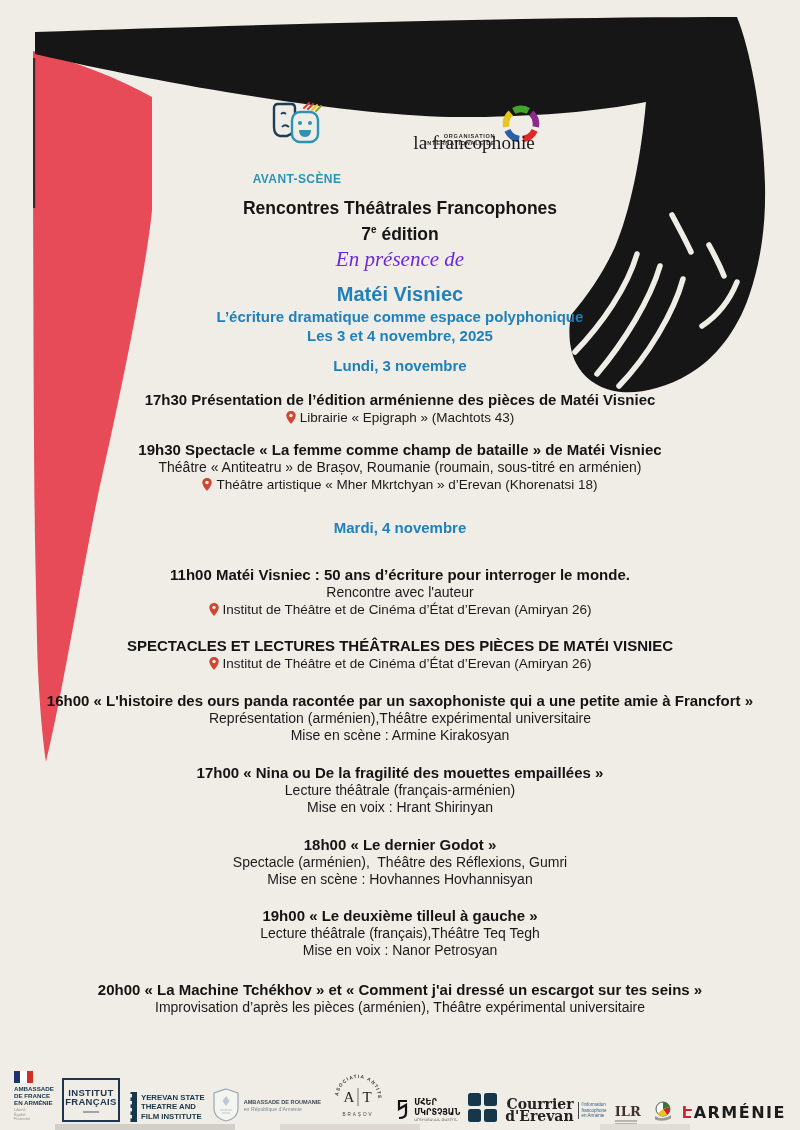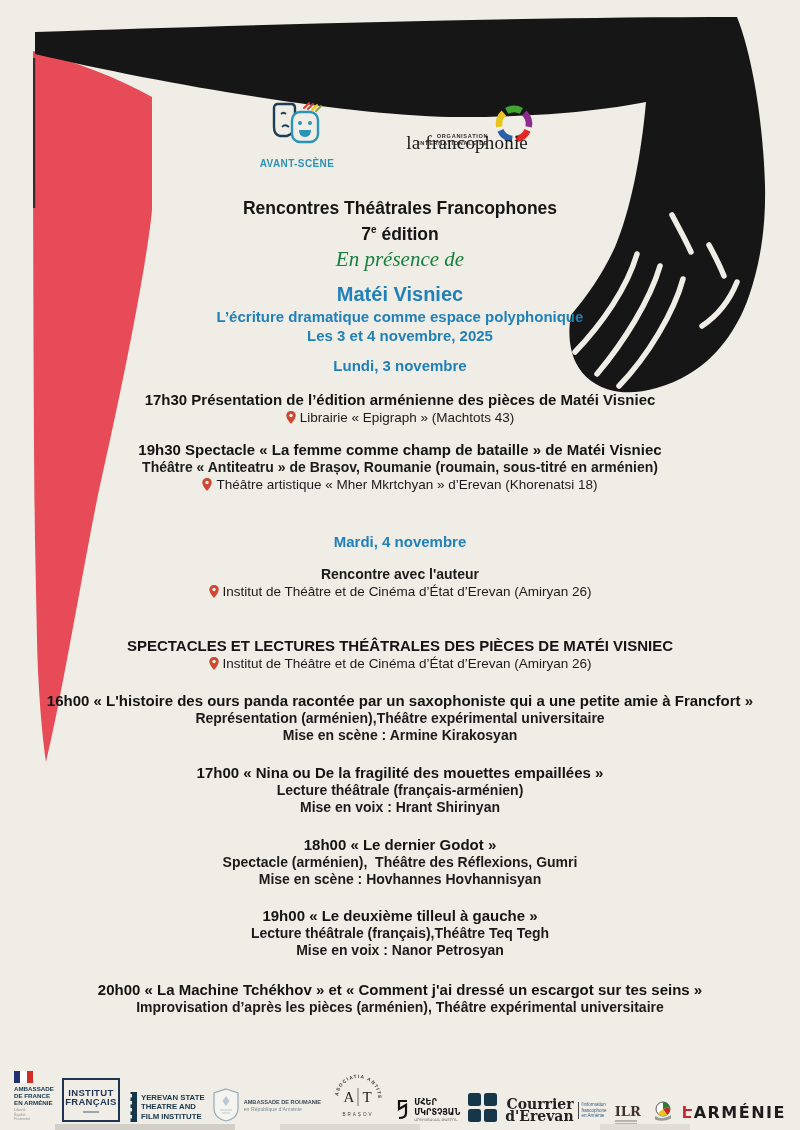--- a/index.html
+++ b/index.html
@@ -5,40 +5,40 @@
   html,body{margin:0;padding:0;background:#ddd;}
   *{box-sizing:border-box;}
   #page{position:relative;width:800px;height:1130px;background:#f0ede6;overflow:hidden;
         font-family:"Liberation Sans", sans-serif;color:#1b1b1b;margin:0 auto;}
   .art{position:absolute;top:0;left:0;z-index:0;}
   .abs{position:absolute;left:20px;right:20px;text-align:center;z-index:2;}
 
   
   .top-logos{top:100px;display:flex;justify-content:center;align-items:flex-start;gap:56px;}
   .masks-block{display:flex;flex-direction:column;align-items:center;}
-  .avant-label{color:#2b93b5;font-weight:bold;font-size:10px;letter-spacing:.4px;margin-top:6px;}
+  .avant-label{color:#2b93b5;font-weight:bold;font-size:12px;letter-spacing:.4px;margin-top:20px;}
   .franco-block{position:relative;width:150px;height:72px;text-align:left;}
   .franco-ring{position:absolute;right:6px;top:4px;}
   .franco-sup{position:absolute;left:6px;top:33px;font-size:5.6px;font-weight:bold;color:#2c2c2c;
               letter-spacing:.7px;line-height:6.5px;text-align:right;width:92px;}
   .franco-big{position:absolute;left:0;top:32px;width:150px;font-family:"Liberation Serif",serif;
               font-size:19px;color:#181818;letter-spacing:.2px;margin-left:16px;}
 
   
   .title-block{top:198px;font-weight:bold;font-size:17.5px;line-height:21px;color:#151515;}
   .title-block sup{font-size:10px;}
-  .presence{top:247px;font-family:"Liberation Serif",serif;font-style:italic;font-size:21px;color:#15803d;}
+  .presence{top:247px;font-family:"Liberation Serif",serif;font-style:italic;font-size:21px;color:#6d28d9;}
   .author-block{top:283px;color:#2080ba;font-weight:bold;}
   .author-name{font-size:20px;line-height:23px;}
   .author-sub{font-size:15px;line-height:18px;margin-top:2px;}
   .author-dates{font-size:15px;line-height:18px;margin-top:1px;}
 
   .day{color:#2080ba;font-weight:bold;font-size:15px;}
   .event .ev-title{font-weight:bold;font-size:15px;line-height:18px;color:#141414;}
-  .event .ev-line{font-size:14px;line-height:17px;white-space:pre-wrap;font-weight:bold;}
+  .event .ev-line{font-size:14px;line-height:17px;white-space:pre-wrap;}
   .event .ev-loc{font-size:13.5px;line-height:17px;display:flex;justify-content:center;align-items:center;gap:4px;}
   .pin{width:10px;height:13px;flex:0 0 auto;}
 
   
   .footer{position:absolute;top:1064px;left:14px;right:14px;height:58px;display:flex;
           align-items:flex-end;justify-content:space-between;z-index:2;}
   .flogo{display:flex;align-items:center;}
   .navyb{color:#16364a;font-weight:bold;}
   .fr-col{display:flex;flex-direction:column;align-items:flex-start;}
   .fr-flag{display:flex;width:19px;height:12px;margin-bottom:2px;}
@@ -172,23 +172,24 @@
     <div class="ev-line">Théâtre « Antiteatru » de Brașov, Roumanie (roumain, sous-titré en arménien)</div>
     <div class="ev-loc">
       <svg class="pin" viewBox="0 0 12 16">
           <path d="M6 0C2.7 0 .2 2.5.2 5.6.2 9.8 6 16 6 16s5.8-6.2 5.8-10.4C11.8 2.5 9.3 0 6 0z" fill="#cf4730"></path>
           <circle cx="6" cy="5.5" r="2.1" fill="#f6f4ee"></circle>
         </svg>
       <span>Théâtre artistique « Mher Mkrtchyan » d’Erevan (Khorenatsi 18)</span>
     </div>
   </div>
 
-  <div class="abs day" style="top:533px">Mardi, 4 novembre</div>
+  <div class="abs day" style="top:519px">Mardi, 4 novembre</div>
 
   <div class="abs event" style="top:566px">
+    <div class="ev-title">11h00 Matéi Visniec : 50 ans d’écriture pour interroger le monde.</div>
     <div class="ev-line">Rencontre avec l'auteur</div>
     <div class="ev-loc">
       <svg class="pin" viewBox="0 0 12 16">
           <path d="M6 0C2.7 0 .2 2.5.2 5.6.2 9.8 6 16 6 16s5.8-6.2 5.8-10.4C11.8 2.5 9.3 0 6 0z" fill="#cf4730"></path>
           <circle cx="6" cy="5.5" r="2.1" fill="#f6f4ee"></circle>
         </svg>
       <span>Institut de Théâtre et de Cinéma d’État d’Erevan (Amiryan 26)</span>
     </div>
   </div>
 

